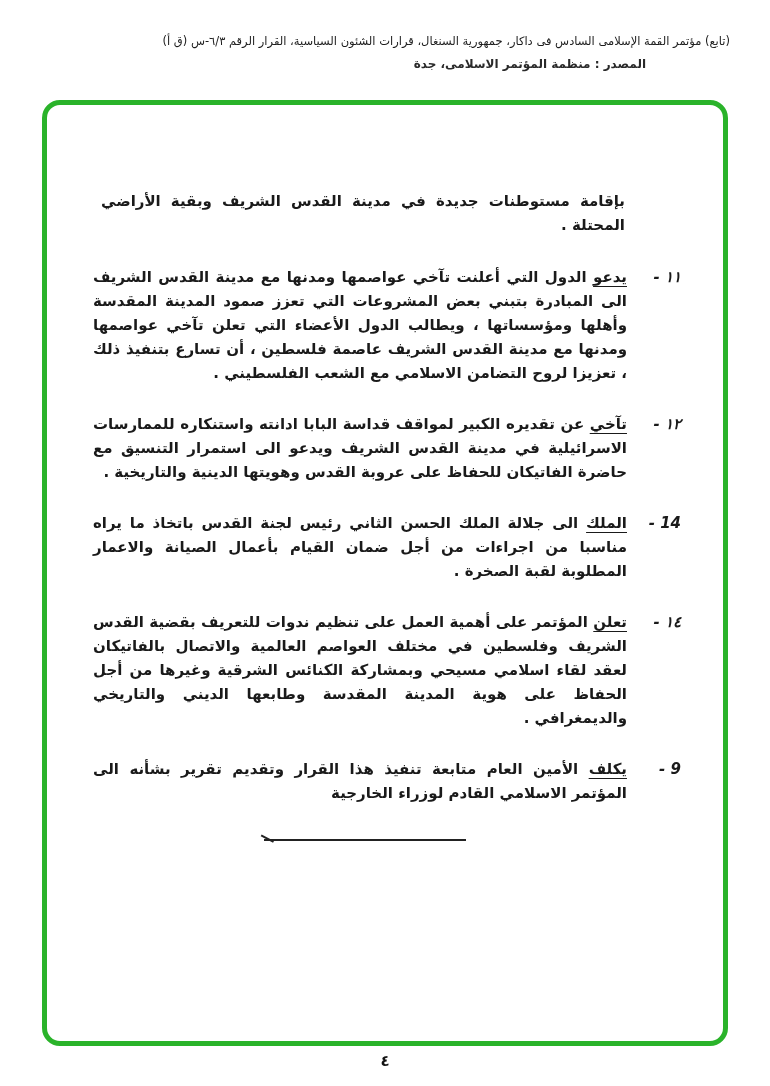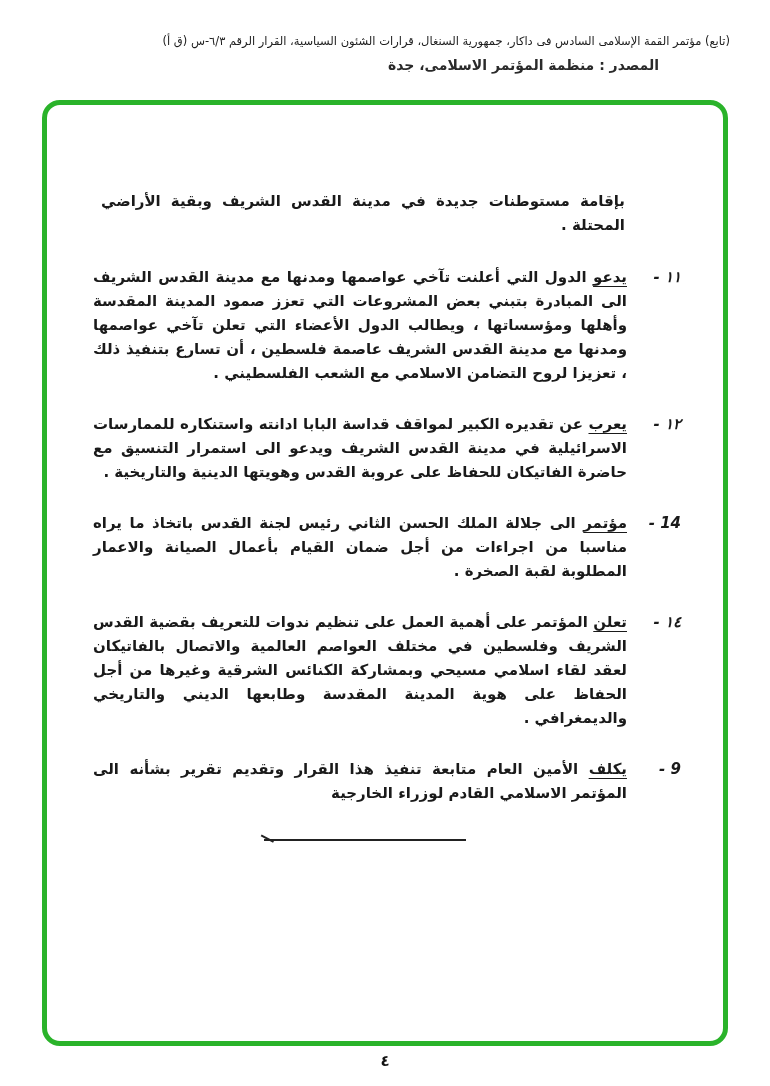--- a/index.html
+++ b/index.html
@@ -19,22 +19,22 @@
     right: 40px;
     font-size: 11.5px;
     font-weight: normal;
     direction: rtl;
     white-space: nowrap;
     color: #1c1c1c;
   }
   .hdr2 {
     position: absolute;
     top: 57px;
-    right: 111px;
-    font-size: 14px;
+    right: 124px;
+    font-size: 12px;
     font-weight: bold;
     direction: rtl;
     color: #2a2a2a;
   }
 
   
   .frame {
     position: absolute;
     left: 42px;
     top: 100px;
@@ -120,26 +120,26 @@
 
     <p class="intro">بإقامة مستوطنات جديدة في مدينة القدس الشريف وبقية الأراضي المحتلة .</p>
 
     <div class="item">
       <span class="num">١١ -</span>
       <p class="body"><span class="lead">يدعو</span> <span>الدول التي أعلنت تآخي عواصمها ومدنها مع مدينة القدس الشريف الى المبادرة بتبني بعض المشروعات التي تعزز صمود المدينة المقدسة وأهلها ومؤسساتها ، ويطالب الدول الأعضاء التي تعلن تآخي عواصمها ومدنها مع مدينة القدس الشريف عاصمة فلسطين ، أن تسارع بتنفيذ ذلك ، تعزيزا لروح التضامن الاسلامي مع الشعب الفلسطيني .</span></p>
     </div>
 
     <div class="item">
       <span class="num">١٢ -</span>
-      <p class="body"><span class="lead">يعرب</span> <span>عن تقديره الكبير لمواقف قداسة البابا ادانته واستنكاره للممارسات الاسرائيلية في مدينة القدس الشريف ويدعو الى استمرار التنسيق مع حاضرة الفاتيكان للحفاظ على عروبة القدس وهويتها الدينية والتاريخية .</span></p>
+      <p class="body"><span class="lead">تآخي</span> <span>عن تقديره الكبير لمواقف قداسة البابا ادانته واستنكاره للممارسات الاسرائيلية في مدينة القدس الشريف ويدعو الى استمرار التنسيق مع حاضرة الفاتيكان للحفاظ على عروبة القدس وهويتها الدينية والتاريخية .</span></p>
     </div>
 
     <div class="item">
       <span class="num">14 -</span>
-      <p class="body"><span class="lead">مؤتمر</span> <span>الى جلالة الملك الحسن الثاني رئيس لجنة القدس باتخاذ ما يراه مناسبا من اجراءات من أجل ضمان القيام بأعمال الصيانة والاعمار المطلوبة لقبة الصخرة .</span></p>
+      <p class="body"><span class="lead">الملك</span> <span>الى جلالة الملك الحسن الثاني رئيس لجنة القدس باتخاذ ما يراه مناسبا من اجراءات من أجل ضمان القيام بأعمال الصيانة والاعمار المطلوبة لقبة الصخرة .</span></p>
     </div>
 
     <div class="item">
       <span class="num">١٤ -</span>
       <p class="body"><span class="lead">تعلن</span> <span>المؤتمر على أهمية العمل على تنظيم ندوات للتعريف بقضية القدس الشريف وفلسطين في مختلف العواصم العالمية والاتصال بالفاتيكان لعقد لقاء اسلامي مسيحي وبمشاركة الكنائس الشرقية وغيرها من أجل الحفاظ على هوية المدينة المقدسة وطابعها الديني والتاريخي والديمغرافي .</span></p>
     </div>
 
     <div class="item">
       <span class="num">9 -</span>
       <p class="body"><span class="lead">يكلف</span> <span>الأمين العام متابعة تنفيذ هذا القرار وتقديم تقرير بشأنه الى المؤتمر الاسلامي القادم لوزراء الخارجية</span></p>

